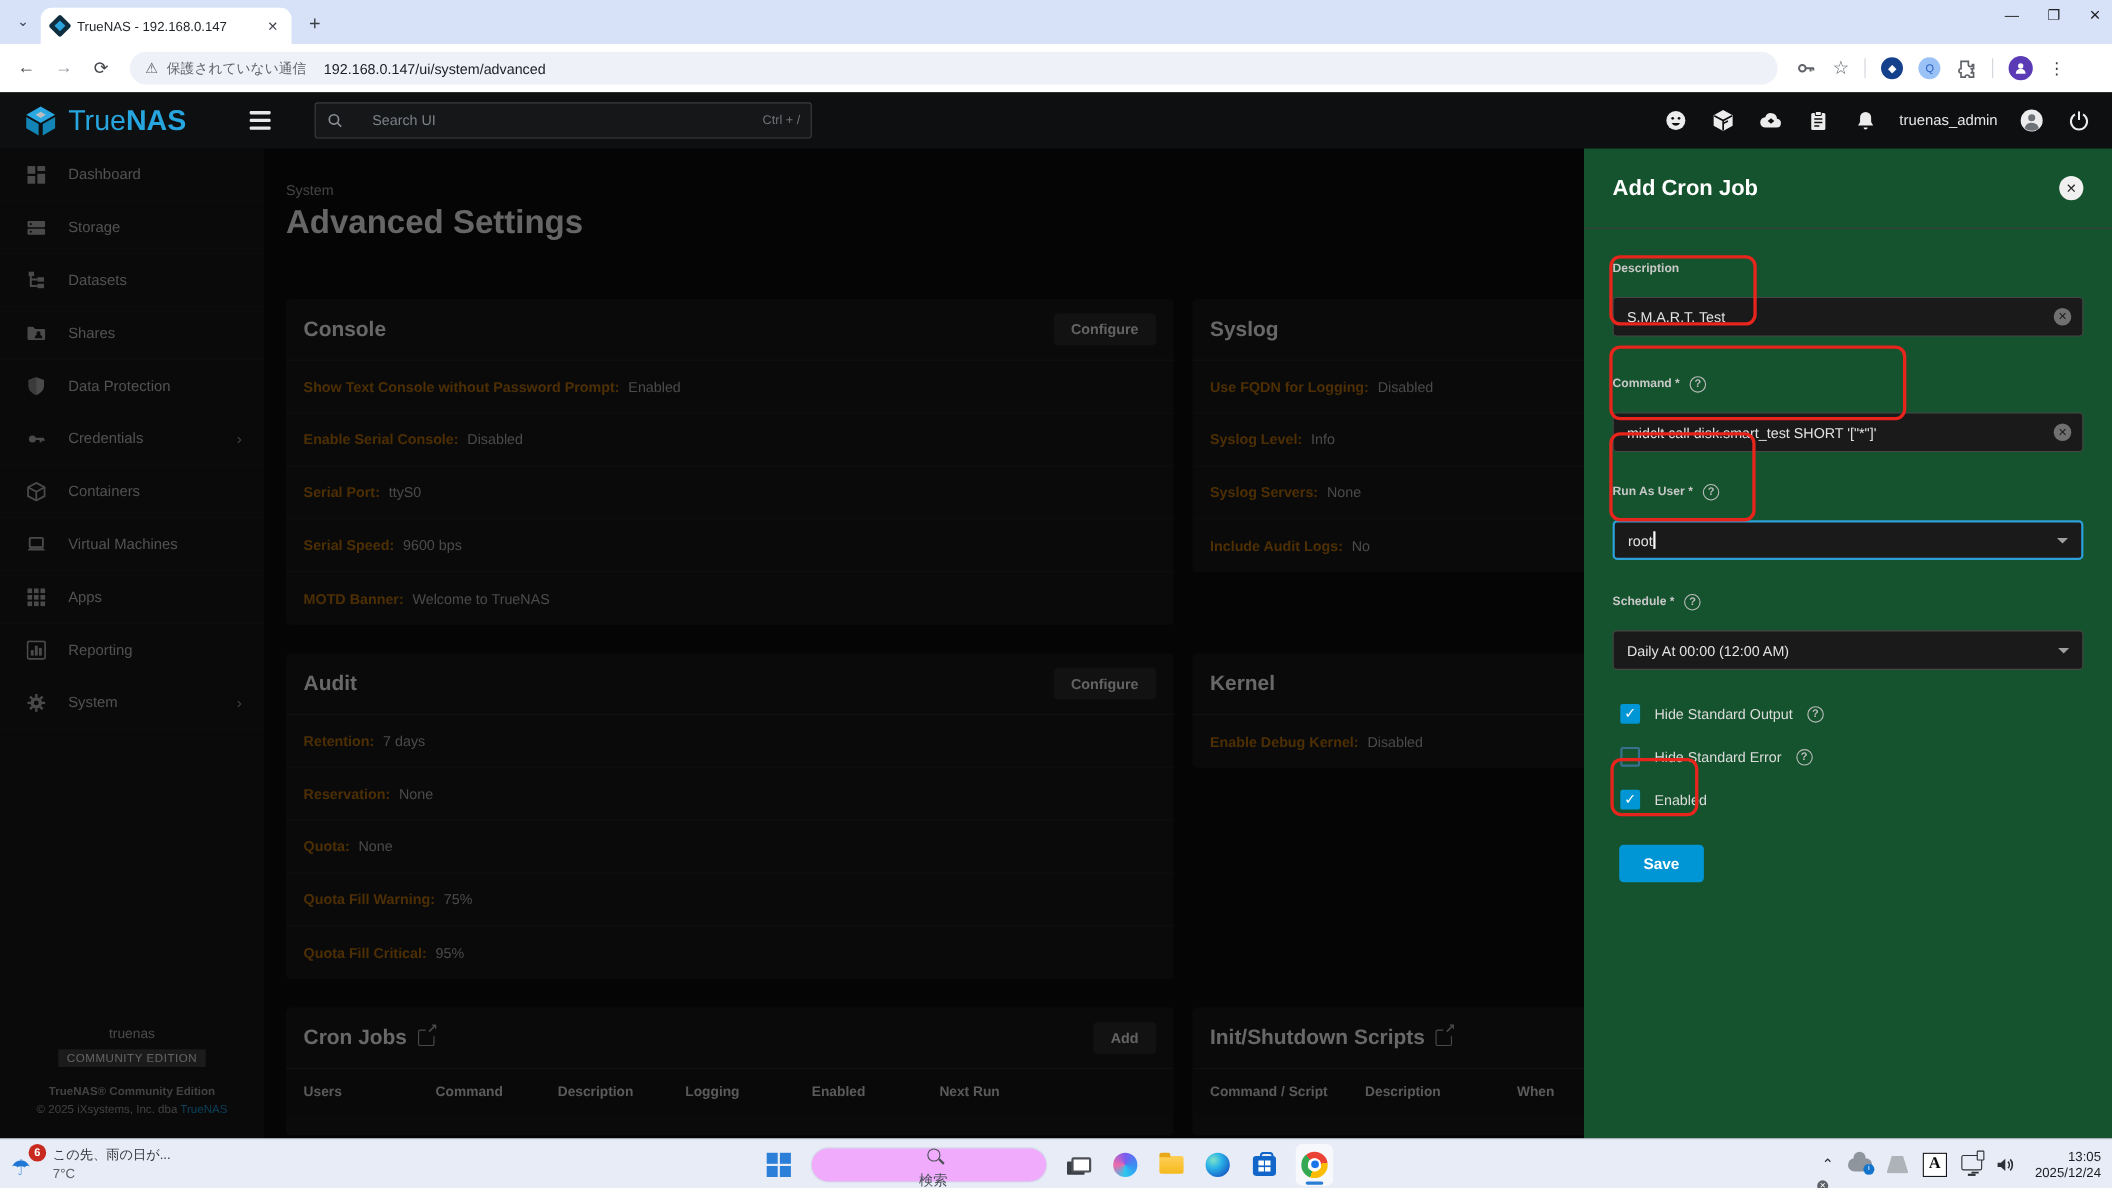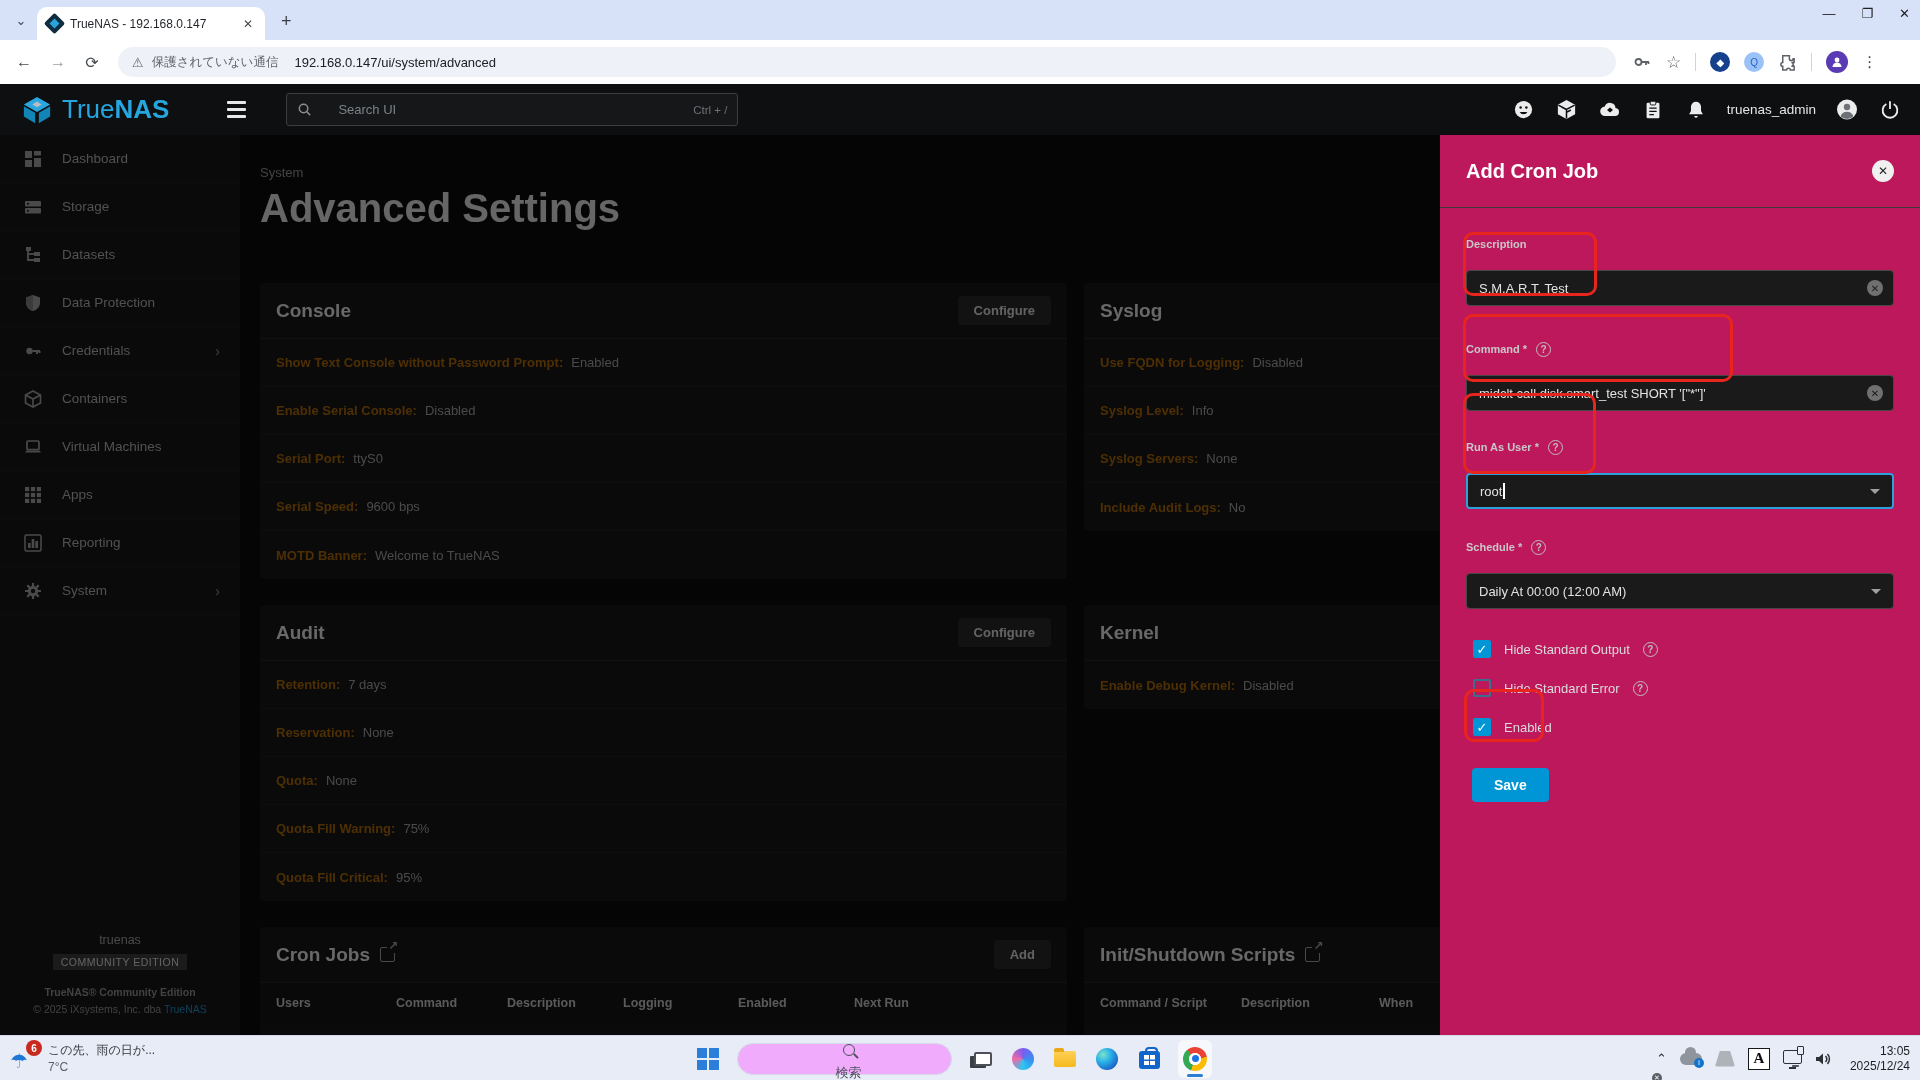--- a/index.html
+++ b/index.html
@@ -52,40 +52,40 @@
   .side-ic { width:20px; text-align:center; flex:none; }
   .side-footer { position:absolute; bottom:20px; width:100%; text-align:center; }
   .host { color:#9a9a9a; font-size:12.5px; }
   .edition-badge { display:inline-block; margin:7px auto 16px; background:#3a3a3a; color:#cfcfcf; font-size:10.5px; letter-spacing:0.5px; padding:2px 8px; }
   .prod { color:#8a8a8a; font-size:10.5px; font-weight:700; margin-bottom:5px; }
   .copyr { color:#8a8a8a; font-size:10.5px; }
   .copyr .lnk { color:#1c88c0; }
 
   .main { width:1200px; overflow:hidden; padding:30px 0 0 20px; flex:none; }
   .crumb { color:#8d8d8d; font-size:13px; }
-  .page-title { color:#d6d6d6; font-size:40px; font-weight:700; margin-top:6px; }
+  .page-title { color:#d6d6d6; font-size:30px; font-weight:700; margin-top:6px; }
   .cards { margin-top:52px; display:grid; grid-template-columns:807px 807px; column-gap:17px; row-gap:26px; align-items:start; width:1660px; }
   .card { background:#161616; border-radius:4px; }
   .card-head { height:56px; display:flex; align-items:center; padding:0 16px; border-bottom:1px solid #242424; }
   .card-title { color:#d9d9d9; font-size:19px; font-weight:700; display:flex; align-items:center; gap:10px; flex:1; }
   .extlink { width:15px; height:15px; border:1.5px solid #9a9a9a; border-radius:2px; position:relative; }
   .extlink::after { content:"\2197"; position:absolute; right:-4px; top:-9px; font-size:12px; color:#9a9a9a; background:#161616; padding-left:1px; }
   .cfg-btn { background:#272727; color:#cfcfcf; font-size:13px; font-weight:700; border:none; border-radius:4px; padding:7px 16px; }
   .crow { height:48px; display:flex; align-items:center; padding:0 16px; gap:8px; border-bottom:1px solid #1f1f1f; }
   .crow:last-child { border-bottom:none; }
   .crow .l { color:#a16207; font-size:13px; font-weight:700; }
   .crow .v { color:#9b9b9b; font-size:13px; }
   .thead { height:40px; display:flex; align-items:center; padding:0 16px; background:#131313; }
   .thead span { color:#bdbdbd; font-size:12.5px; font-weight:700; }
   .card-pad-bottom { height:20px; }
 
   .dim-overlay { position:absolute; left:0; top:0; width:1440px; height:900px; background:rgba(0,0,0,0.52); z-index:40; }
 
   
-  .panel { width:480px; background:#be185d; flex:none; position:relative; z-index:50; }
+  .panel { width:480px; background:#14532d; flex:none; position:relative; z-index:50; }
   .panel-head { height:73px; display:flex; align-items:center; padding:0 26px; border-bottom:1px solid #3c3c3c; }
   .panel-title { color:#fff; font-size:20px; font-weight:700; flex:1; }
   .close-btn { width:22px; height:22px; border-radius:50%; background:#f0f0f0; color:#262626; font-size:12px; font-weight:700; display:flex; align-items:center; justify-content:center; }
   .panel-form { padding:29px 26px 0; }
   .f-label { color:#c8c8c8; font-size:11px; font-weight:700; height:14px; display:flex; align-items:center; gap:9px; margin-bottom:6px; }
   .help { width:15px; height:15px; border:1.5px solid #bdbdbd; border-radius:50%; color:#bdbdbd; font-size:10px; font-weight:700; display:inline-flex; align-items:center; justify-content:center; flex:none; }
   .f-input { height:36px; background:#1a1a1a; border:1px solid #474747; border-radius:4px; display:flex; align-items:center; padding:0 12px; position:relative;margin-top:19px; }
   .f-input .val { color:#e2e2e2; font-size:13px; }
   .clear-ic { position:absolute; right:10px; width:16px; height:16px; border-radius:50%; background:#707070; color:#1a1a1a; font-size:10px; font-weight:700; display:flex; align-items:center; justify-content:center; }
   .focused { border:2px solid #2d9fd9; }
@@ -310,20 +310,30 @@
             <rect x="10" y="6" width="6" height="4" fill="#9c9c9c"></rect>
             <rect x="10" y="12" width="6" height="4" fill="#9c9c9c"></rect>
             <path d="M4 8 H10" stroke="#9c9c9c" stroke-width="1.8"></path>
           </svg>
         </span>
       <span class="lbl">Datasets</span>
     </div>
     <div class="side-item">
       <span class="side-ic">
           <svg class="icn" width="18" height="18" viewBox="0 0 18 18">
+            <path d="M1 4 a1 1 0 0 1 1-1 h4 l2 2 h8 a1 1 0 0 1 1 1 v8 a1 1 0 0 1-1 1 H2 a1 1 0 0 1-1-1 z" fill="#9c9c9c"></path>
+            <circle cx="11" cy="9" r="1.8" fill="#151515"></circle>
+            <path d="M7.5 13.5 a3.5 3.5 0 0 1 7 0 z" fill="#151515"></path>
+          </svg>
+        </span>
+      <span class="lbl">Shares</span>
+    </div>
+    <div class="side-item">
+      <span class="side-ic">
+          <svg class="icn" width="18" height="18" viewBox="0 0 18 18">
             <path d="M9 1 L16 3.5 V9 c0 4.5-4.5 7.5-7 8 c-2.5-.5-7-3.5-7-8 V3.5 z" fill="#9c9c9c"></path>
             <path d="M9 1 L9 17 C6.5 16.5 2 13.5 2 9 V3.5 z" fill="#7b7b7b"></path>
           </svg>
         </span>
       <span class="lbl">Data Protection</span>
     </div>
     <div class="side-item">
       <span class="side-ic">
           <svg class="icn" width="18" height="18" viewBox="0 0 18 18">
             <circle cx="5.5" cy="9" r="3.2" fill="#9c9c9c"></circle>

